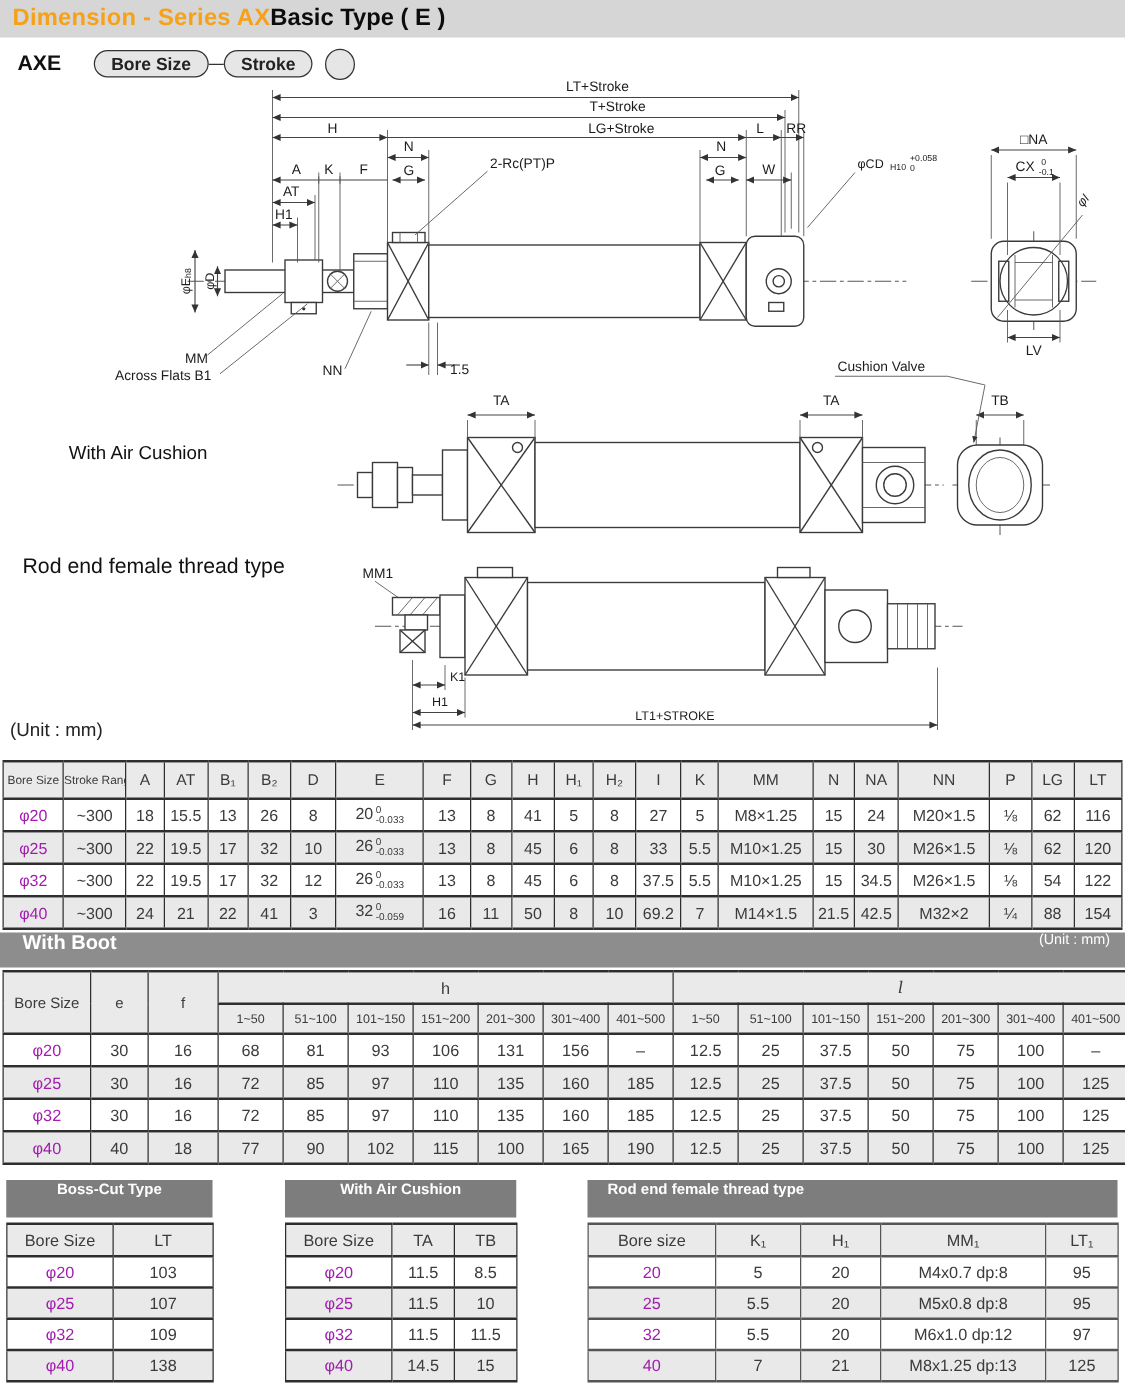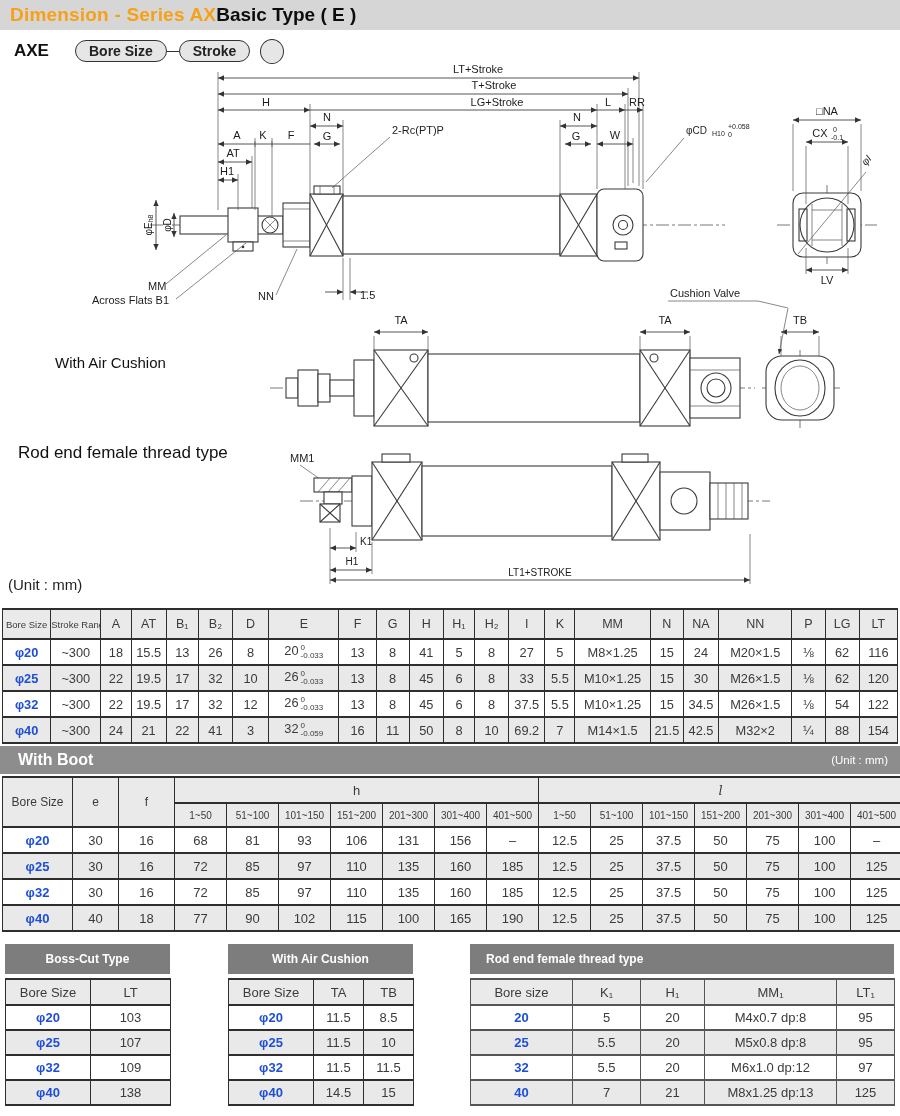--- a/index.html
+++ b/index.html
@@ -39,31 +39,31 @@
   .lbl-cushion{left:55px;top:354px;font-size:15px}
   .lbl-rodend{left:18px;top:443px;font-size:17px}
   .unit-note{position:absolute;left:8px;top:576px;font-size:15px;color:#222}
 
   
   .tbl{border-collapse:collapse;table-layout:fixed;position:absolute;background:#fff}
   .tbl th,.tbl td{border:2px solid #2e2e2e;border-left-width:1px;border-right-width:1px;
         text-align:center;vertical-align:middle;color:#3b3b3b;padding:0;overflow:hidden;white-space:nowrap}
   .tbl thead th{background:#eaeaea;font-weight:400}
   .tbl tbody tr:nth-child(even) td{background:#e9e9e9}
-  .tbl td.rowhead{font-weight:700;color:#1d4ed8}
+  .tbl td.rowhead{font-weight:400;color:#a21caf}
 
   .main-table{left:2px;top:608px;width:896px;font-size:12.8px}
   .main-table thead tr{height:30px}
   .main-table tbody tr{height:26px}
   .main-table thead th{font-size:12.5px}
   .main-table thead th.sm{font-size:9.5px}
   .tolstack{display:inline-flex;flex-direction:column;font-size:8px;line-height:8.5px;
             margin-left:2px;vertical-align:middle;text-align:left}
 
-  .bar{position:absolute;color:#fff;font-weight:700;display:flex;align-items:center}
+  .bar{position:absolute;color:#fff;font-weight:700;display:flex;}
   .boot-bar{left:0;top:746px;width:900px;height:28px;background:#8d8d8d;font-size:16px;
             justify-content:space-between;padding:0;box-sizing:border-box;padding-left:18px;padding-right:12px}
   .boot-bar .unit{font-size:11.5px;font-weight:400}
 
   .boot-table{left:2px;top:776px;width:896px;font-size:13px}
   .boot-table thead tr:first-child{height:26px}
   .boot-table thead tr:last-child{height:24px}
   .boot-table tbody tr{height:26px}
   .boot-table th.rng{font-size:10px}
   .boot-table th.grp{font-size:13px}

